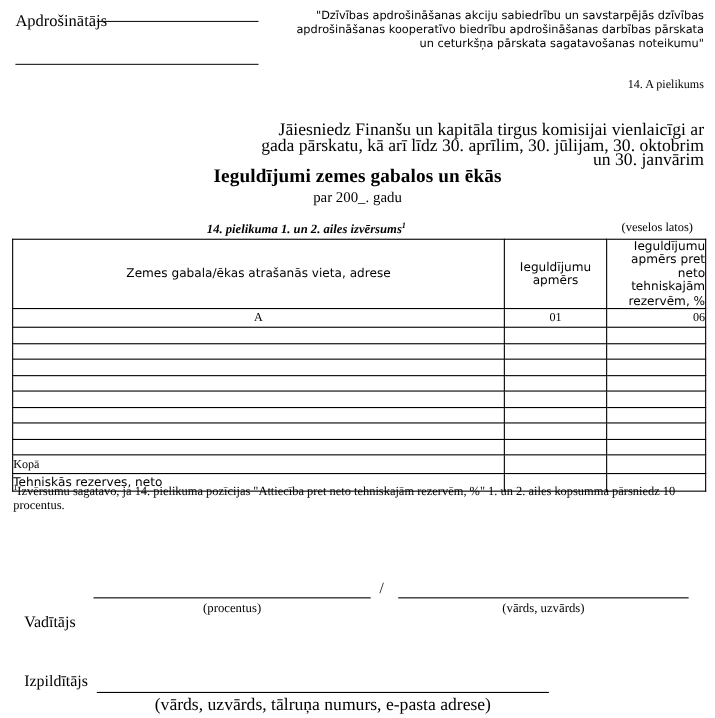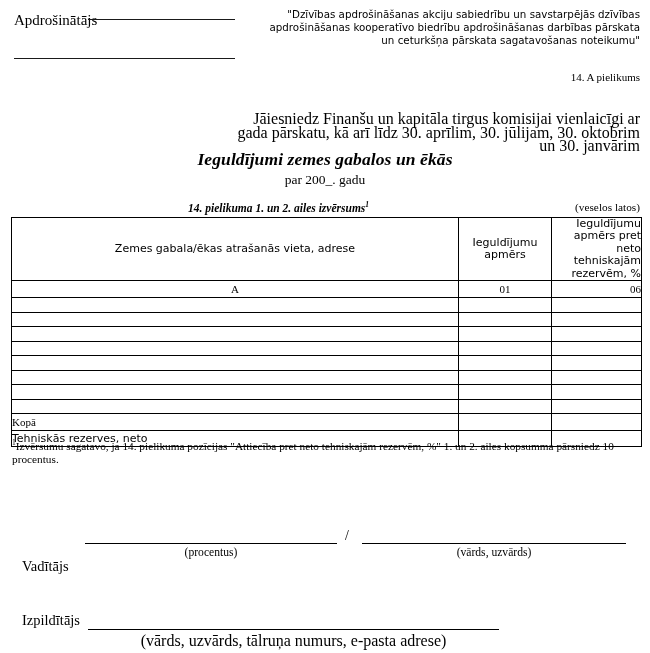--- a/index.html
+++ b/index.html
@@ -97,21 +97,20 @@
   
   #doc-title {
     position: absolute;
     left: 0;
     top: 149px;
     width: 650px;
     text-align: center;
     font-size: 17.5px;
     font-weight: bold;
     letter-spacing: 0.1px;
-    font-style: italic;
   }
   #doc-period {
     position: absolute;
     left: 0;
     top: 172px;
     width: 650px;
     text-align: center;
     font-size: 13.5px;
   }
 
@@ -124,21 +123,21 @@
     font-style: italic;
     font-weight: bold;
   }
   #table-caption sup {
     font-size: 7.5px;
     font-style: italic;
     font-weight: bold;
   }
   #units-note {
     position: absolute;
-    right: 10px;
+    right: 20px;
     top: 201px;
     font-size: 11.3px;
   }
 
   
   #data-table {
     position: absolute;
     left: 11px;
     top: 217px;
     width: 627px;

